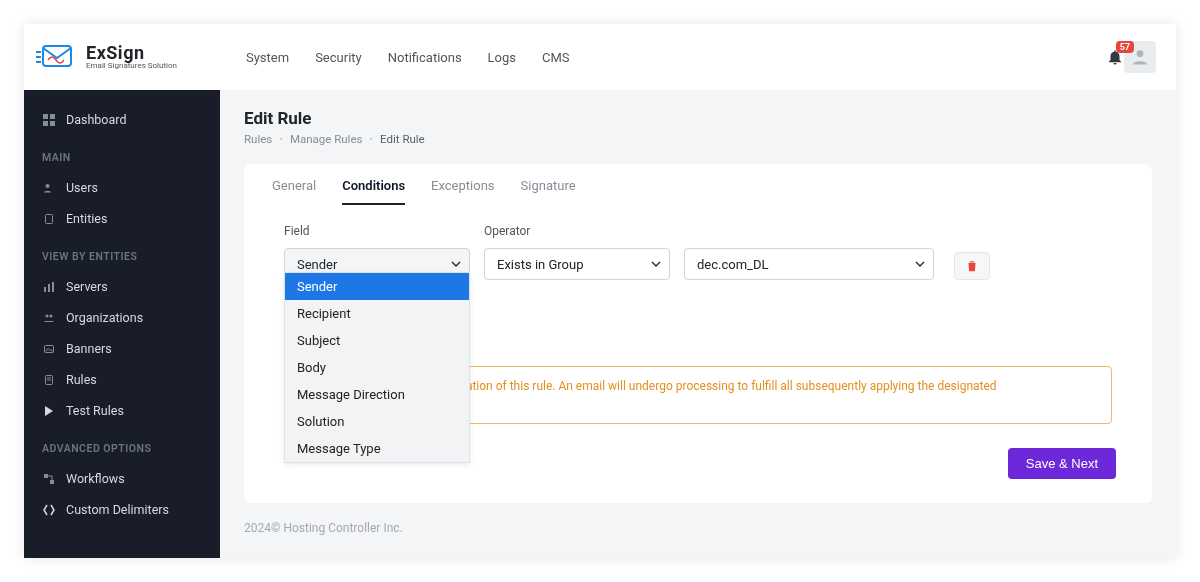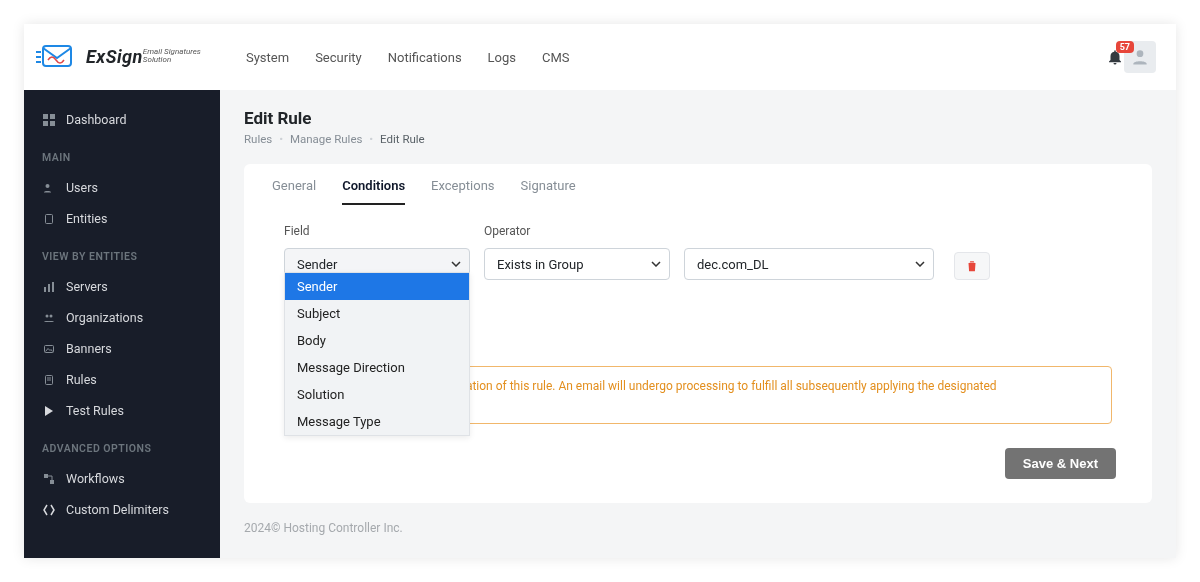--- a/index.html
+++ b/index.html
@@ -2,21 +2,21 @@
 <html><head>
 <meta charset="utf-8">
 <style>
 * { margin: 0; padding: 0; box-sizing: border-box; }
 body { font-family: -apple-system, BlinkMacSystemFont, "Segoe UI", Roboto, Arial, sans-serif; background: #fff; color: #212529; }
 .app { width: 1200px; height: 582px; position: relative; padding: 24px; }
 .frame { width: 100%; height: 100%; background: #fff; box-shadow: 0 0 12px rgba(0,0,0,.1); display: flex; flex-direction: column; }
 .topbar { height: 66px; display: flex; align-items: center; padding: 0 20px 0 12px; }
 .logo { display: flex; align-items: center; gap: 10px; width: 180px; }
 .logo-icon { width: 40px; height: 30px; position: relative; }
-.logo-text { display: flex; flex-direction: row; line-height: 1; font-style: italic; }
+.logo-text { display: flex; flex-direction: column; line-height: 1; }
 .logo-brand { font-size: 18px; font-weight: 700; letter-spacing: .5px; }
 .logo-tag { font-size: 8px; color: #555; }
 .topnav { display: flex; gap: 26px; margin-left: 30px; }
 .topnav a { color: #555; font-size: 13px; text-decoration: none; cursor: pointer; }
 .topactions { margin-left: auto; display: flex; align-items: center; gap: 0; }
 .bell-wrap { position: relative; cursor: pointer; }
 .badge { position: absolute; top: -7px; right: -10px; background: #e7463a; color: #fff; font-size: 9px; font-weight: 700; padding: 1px 4px; border-radius: 4px; }
 .avatar { width: 32px; height: 32px; background: #e9ecef; border-radius: 4px; display: flex; align-items: center; justify-content: center; cursor: pointer; }
 .body { flex: 1; display: flex; overflow: hidden; }
 .sidebar { width: 196px; background: #181d29; color: #adb5bd; padding: 14px 0; overflow-y: auto; font-size: 12.5px; }
@@ -41,21 +41,21 @@
 .select .chevron { position: absolute; right: 8px; }
 .fieldcol.w1 { width: 186px; }
 .fieldcol.w2 { width: 186px; }
 .fieldcol.w3 { width: 250px; }
 .trashbtn { width: 36px; height: 28px; border: 1px solid #e4e6ea; background: #f6f7f8; border-radius: 4px; display: flex; align-items: center; justify-content: center; cursor: pointer; margin-left: 6px; }
 .dropdown { position: absolute; top: 108px; left: 40px; width: 186px; background: #f1f3f5; border: 1px solid #dfe2e6; z-index: 5; box-shadow: 0 2px 6px rgba(0,0,0,.08); }
 .dropdown .opt { padding: 6px 12px; font-size: 13px; color: #222; cursor: pointer; }
 .dropdown .opt.selected { background: #1e77e6; color: #fff; }
 .note { margin: 80px 40px 16px; border: 1px solid #f1b76b; border-radius: 4px; padding: 10px 16px; color: #e38f1e; font-size: 12px; line-height: 1.5; }
 .actions { display: flex; justify-content: flex-end; padding: 8px 36px 24px; }
-.btn-primary { background: #737373; color: #fff; border: none; border-radius: 4px; padding: 8px 18px; font-size: 13px; font-weight: 700; cursor: pointer; }
+.btn-primary { background: #6d28d9; color: #fff; border: none; border-radius: 4px; padding: 8px 18px; font-size: 13px; font-weight: 400; cursor: pointer; }
 .footer { padding: 18px 24px; font-size: 12px; color: #a5a9ad; }
 svg { display: block; }
 </style>
 </head>
 <body>
 
 <div class="app">
   <div class="frame">
     <div class="topbar">
       <div class="logo">
@@ -260,20 +260,21 @@
               <span>
                   <svg width="14" height="14" viewBox="0 0 24 24">
                     <path fill="#e7463a" d="M6 7h12l-1 14H7zM9 4h6l1 2H8z"></path>
                   </svg>
                 </span>
             </div>
           </div>
 
           <div class="dropdown">
             <div class="opt selected">Sender</div>
+            <div class="opt">Recipient</div>
             <div class="opt">Subject</div>
             <div class="opt">Body</div>
             <div class="opt">Message Direction</div>
             <div class="opt">Solution</div>
             <div class="opt">Message Type</div>
           </div>
 
           <div class="note">must be satisfied for the application of this rule. An email will undergo processing to fulfill all subsequently applying the designated Signature/Disclaimer.</div>
 
           <div class="actions">

